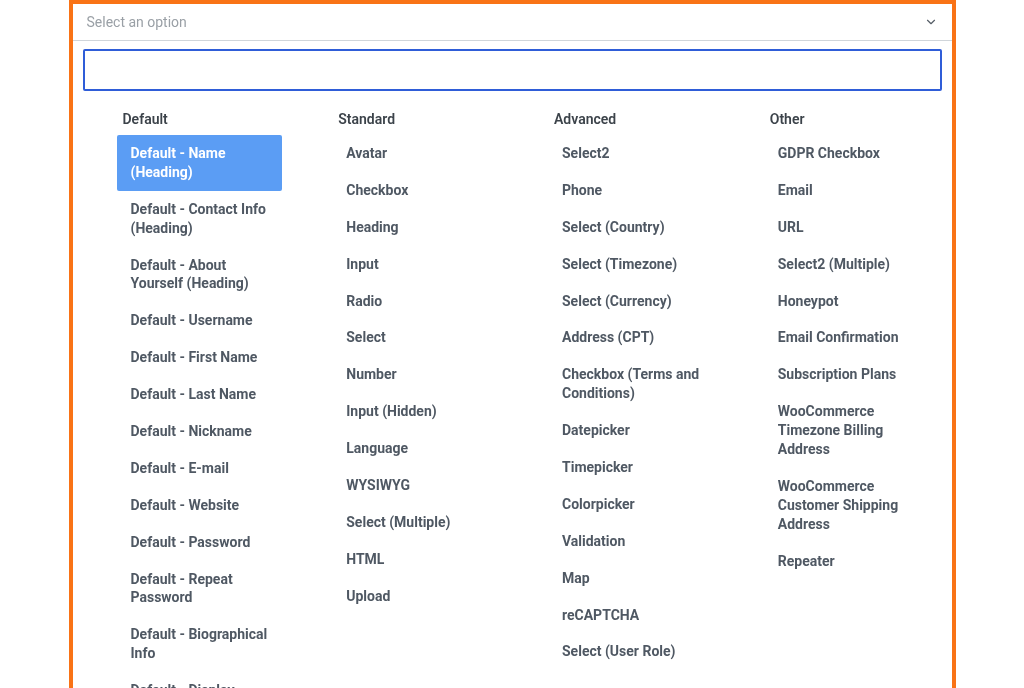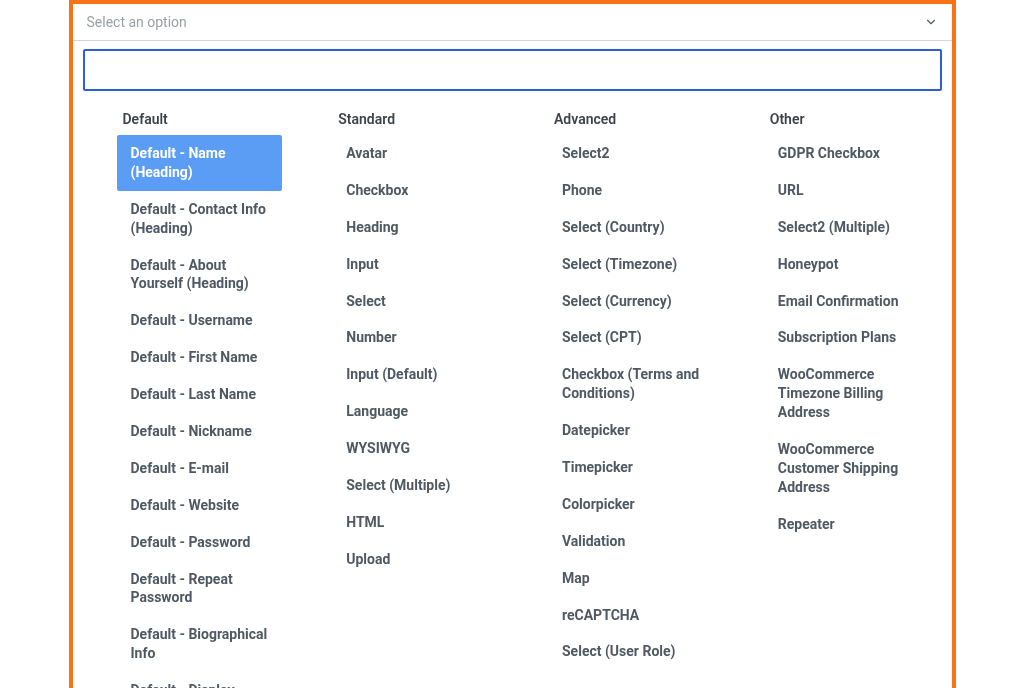--- a/index.html
+++ b/index.html
@@ -117,49 +117,51 @@
           <div class="option">Default - Repeat Password</div>
           <div class="option">Default - Biographical Info</div>
           <div class="option">Default - Display name publicly as</div>
         </div>
         <div class="col">
           <div class="group-header">Standard</div>
           <div class="option">Avatar</div>
           <div class="option">Checkbox</div>
           <div class="option">Heading</div>
           <div class="option">Input</div>
+          <div class="option">Radio</div>
           <div class="option">Select</div>
           <div class="option">Number</div>
-          <div class="option">Input (Default)</div>
+          <div class="option">Input (Hidden)</div>
           <div class="option">Language</div>
           <div class="option">WYSIWYG</div>
           <div class="option">Select (Multiple)</div>
           <div class="option">HTML</div>
           <div class="option">Upload</div>
         </div>
         <div class="col">
           <div class="group-header">Advanced</div>
           <div class="option">Select2</div>
           <div class="option">Phone</div>
           <div class="option">Select (Country)</div>
           <div class="option">Select (Timezone)</div>
           <div class="option">Select (Currency)</div>
-          <div class="option">Select (CPT)</div>
+          <div class="option">Address (CPT)</div>
           <div class="option">Checkbox (Terms and Conditions)</div>
           <div class="option">Datepicker</div>
           <div class="option">Timepicker</div>
           <div class="option">Colorpicker</div>
           <div class="option">Validation</div>
           <div class="option">Map</div>
           <div class="option">reCAPTCHA</div>
           <div class="option">Select (User Role)</div>
         </div>
         <div class="col">
           <div class="group-header">Other</div>
           <div class="option">GDPR Checkbox</div>
+          <div class="option">Email</div>
           <div class="option">URL</div>
           <div class="option">Select2 (Multiple)</div>
           <div class="option">Honeypot</div>
           <div class="option">Email Confirmation</div>
           <div class="option">Subscription Plans</div>
           <div class="option">WooCommerce Timezone Billing Address</div>
           <div class="option">WooCommerce Customer Shipping Address</div>
           <div class="option">Repeater</div>
         </div>
       </div>

